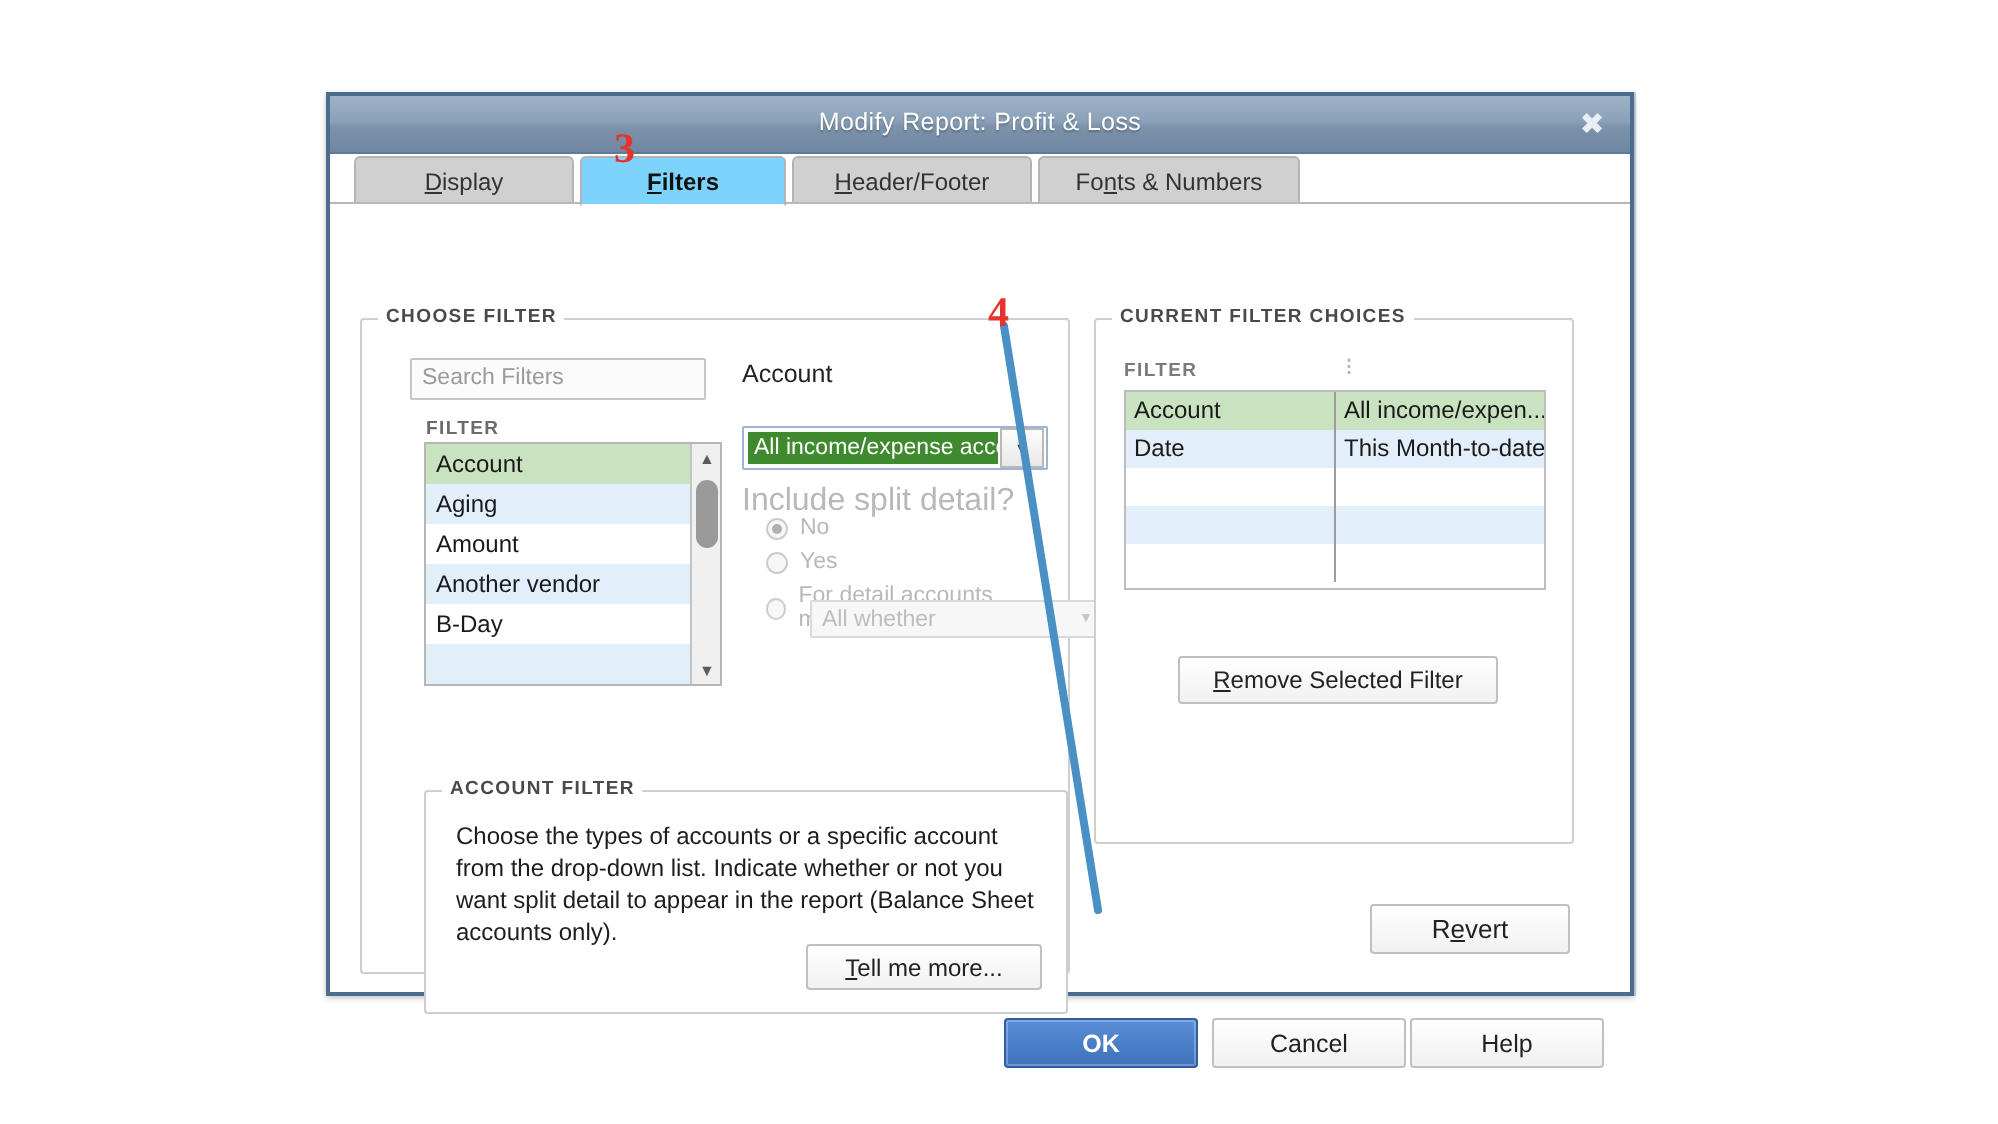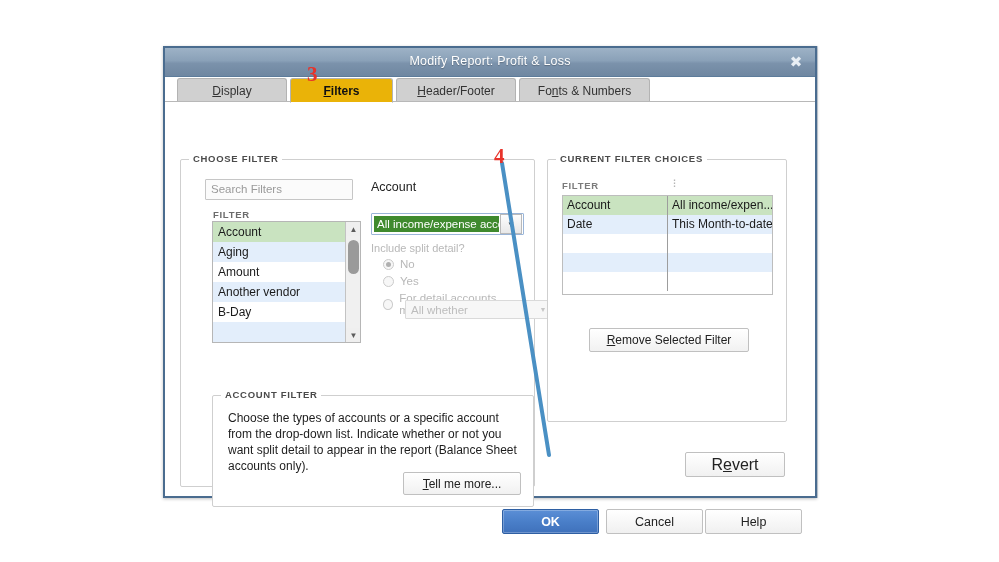--- a/index.html
+++ b/index.html
@@ -48,21 +48,21 @@
   .tab{
     position:absolute;top:0;height:24px;box-sizing:border-box;
     background:#d0d0d0;
     border:1px solid #b3b3b3;border-bottom:none;
     border-radius:3px 3px 0 0;
     font-size:12px;color:#333;
     display:flex;align-items:center;justify-content:center;
     cursor:pointer;
   }
   .tab.active{
-    background:#eab308;border-color:#b3b3b3;border-bottom:1px solid #ffffff;
+    background:#7dd3fc;border-color:#b3b3b3;border-bottom:1px solid #ffffff;
     font-weight:bold;color:#111;z-index:3;height:25px;
   }
   .tab u{text-decoration:underline;}
   #tab-underline{
     position:absolute;left:0;top:53px;width:100%;height:1px;background:#b8b8b8;
   }
   
   #panel{
     position:absolute;left:0;top:54px;right:0;bottom:0;background:#ffffff;
   }
@@ -123,21 +123,21 @@
     font-size:11.5px;line-height:16px;padding-left:3px;overflow:hidden;
     white-space:nowrap;
   }
   #account-combo-arrow{
     width:22px;height:20px;margin:0 1px 0 0;border:1px solid #b9b9b9;
     background:linear-gradient(to bottom,#fdfdfd,#e8e8e8);
     display:flex;align-items:center;justify-content:center;
     font-size:8px;color:#3b3b3b;box-sizing:border-box;
   }
   #split-label{
-    position:absolute;left:190px;top:82px;font-size:11px;color:#b8b8b8;
+    position:absolute;left:190px;top:82px;font-size:16px;color:#b8b8b8;
   }
   .radio-row{
     position:absolute;display:flex;align-items:center;font-size:11.5px;color:#b8b8b8;
   }
   .radio{
     width:11px;height:11px;border-radius:50%;border:1px solid #cbcbcb;background:#f7f7f7;
     margin-right:6px;box-sizing:border-box;position:relative;
   }
   .radio.on::after{
     content:"";position:absolute;left:2px;top:2px;width:5px;height:5px;
@@ -194,21 +194,21 @@
     position:absolute;left:41px;top:168px;width:160px;height:24px;
     border:1px solid #c0c0c0;border-radius:2px;
     background:linear-gradient(to bottom,#ffffff,#f1f1f1);
     font-size:12px;color:#222;display:flex;align-items:center;justify-content:center;
     cursor:pointer;box-sizing:border-box;
   }
   #revert{
     position:absolute;left:520px;top:350px;width:100px;height:25px;
     border:1px solid #c0c0c0;border-radius:2px;
     background:linear-gradient(to bottom,#ffffff,#f1f1f1);
-    font-size:16px;color:#222;display:flex;align-items:center;justify-content:center;
+    font-size:13px;color:#222;display:flex;align-items:center;justify-content:center;
     cursor:pointer;box-sizing:border-box;
   }
   
   .btn-bottom{
     position:absolute;height:25px;width:97px;
     border:1px solid #c0c0c0;border-radius:2px;
     background:linear-gradient(to bottom,#ffffff,#f0f0f0);
     font-size:12.5px;color:#222;display:flex;align-items:center;justify-content:center;
     cursor:pointer;box-sizing:border-box;
   }

